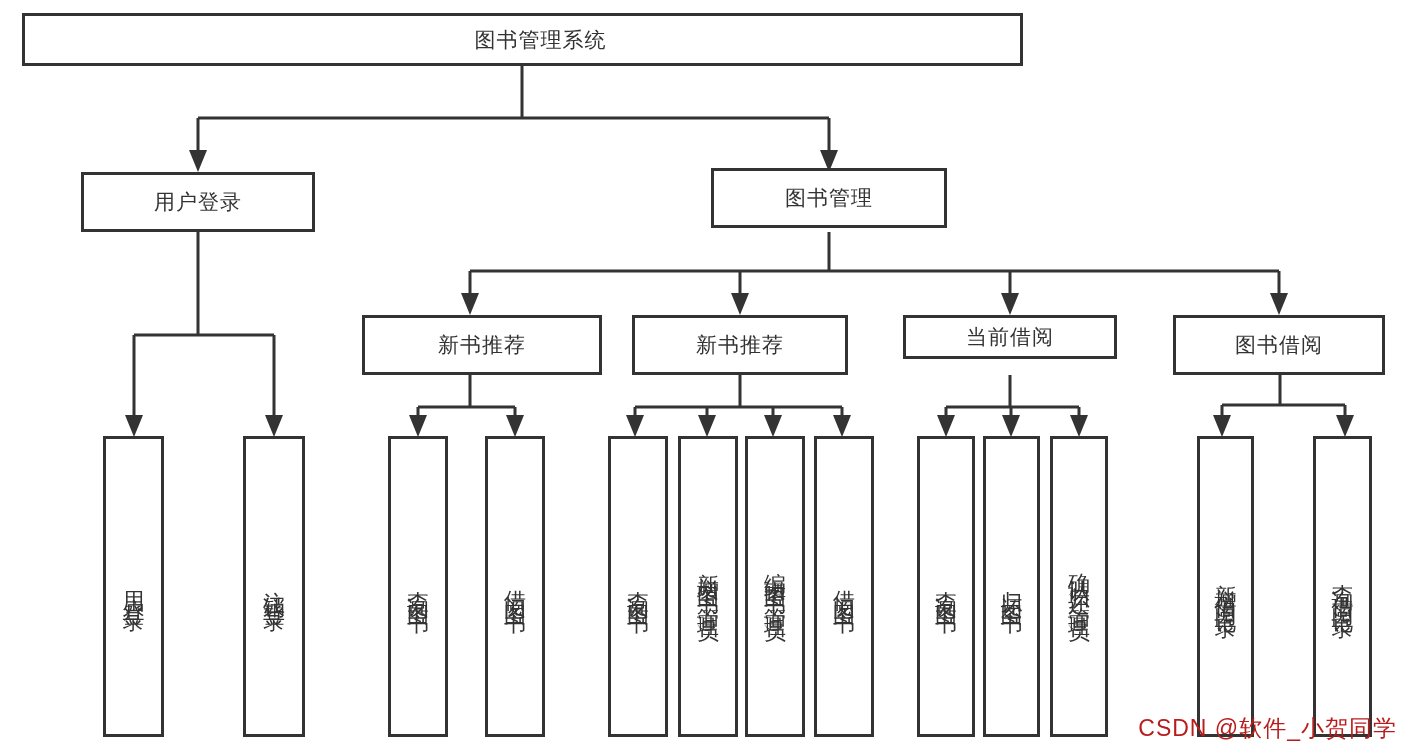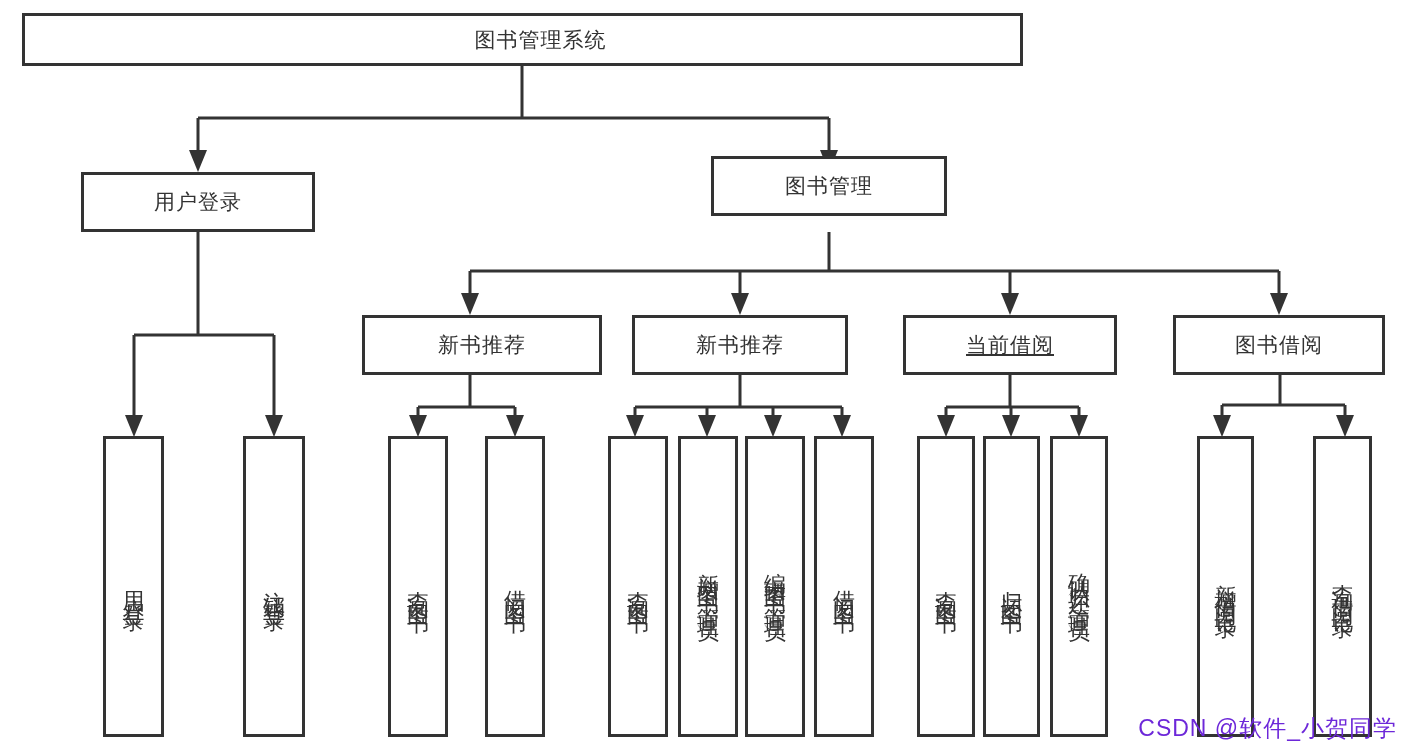--- a/index.html
+++ b/index.html
@@ -46,25 +46,25 @@
     writing-mode: vertical-rl;
     font-size: 22px;
     letter-spacing: 7px;
     line-height: 1;
     color: #333333;
   }
   
   #root-box        { left: 22px;   top: 13px;  width: 1001px; height: 53px; padding-left: 36px; }
   
   #n-user-login    { left: 81px;   top: 172px; width: 234px;  height: 60px; }
-  #n-book-mgmt     { left: 711px;  top: 156px; width: 236px;  height: 60px; }
+  #n-book-mgmt     { left: 711px;  top: 168px; width: 236px;  height: 60px; }
   
   #n-new-books     { left: 362px;  top: 315px; width: 240px;  height: 60px; }
   #n-book-borrow   { left: 632px;  top: 315px; width: 216px;  height: 60px; }
-  #n-current       { left: 903px;  top: 315px; width: 214px;  height: 60px; text-decoration: underline; }
+  #n-current       { left: 903px;  top: 315px; width: 214px;  height: 44px; }
   #n-records       { left: 1173px; top: 315px; width: 212px;  height: 60px; }
   
   #l-u1 { left: 103px;  width: 61px; }
   #l-u2 { left: 243px;  width: 62px; }
   #l-n1 { left: 388px;  width: 60px; }
   #l-n2 { left: 485px;  width: 60px; }
   #l-b1 { left: 608px;  width: 60px; }
   #l-b2 { left: 678px;  width: 60px; }
   #l-b3 { left: 745px;  width: 60px; }
   #l-b4 { left: 814px;  width: 60px; }
@@ -72,21 +72,21 @@
   #l-c2 { left: 983px;  width: 57px; }
   #l-c3 { left: 1050px; width: 58px; }
   #l-r1 { left: 1197px; width: 57px; }
   #l-r2 { left: 1313px; width: 59px; }
   .watermark {
     position: absolute;
     right: 8px;
     bottom: 3px;
     font-size: 23px;
     letter-spacing: 1px;
-    color: #6d28d9;
+    color: #b91c1c;
     z-index: 10;
     white-space: nowrap;
   }
 </style>
 </head>
 <body>
 
 <div class="canvas">
 
   <svg class="connector-svg" viewBox="0 0 1405 747" xmlns="http://www.w3.org/2000/svg">

